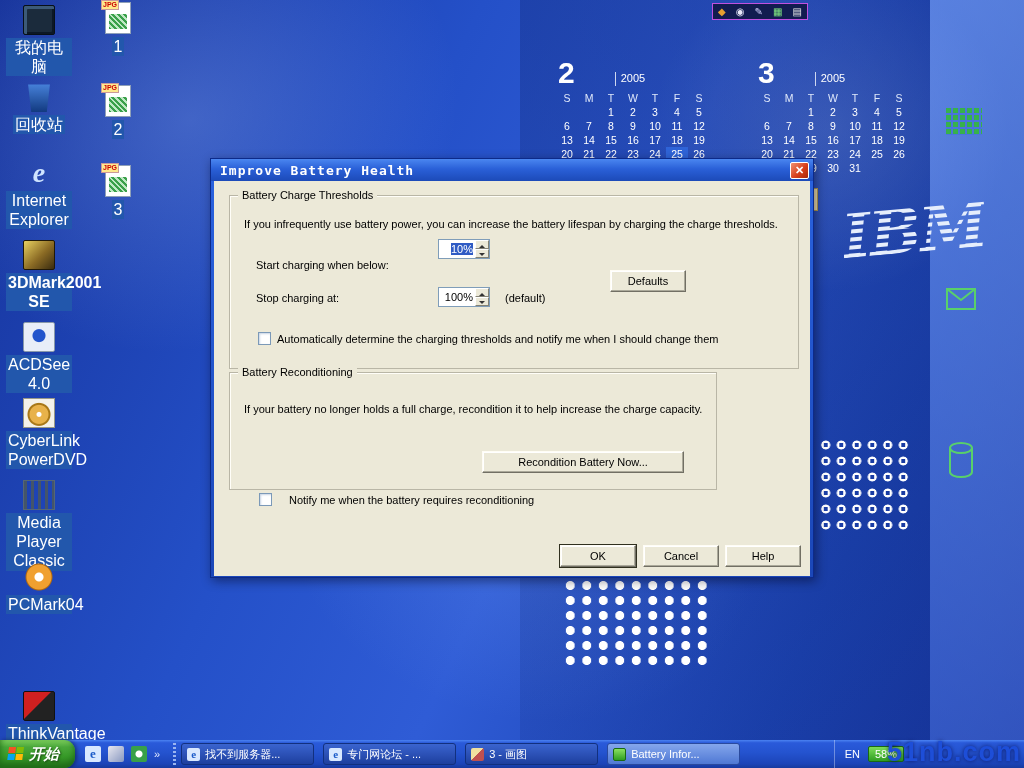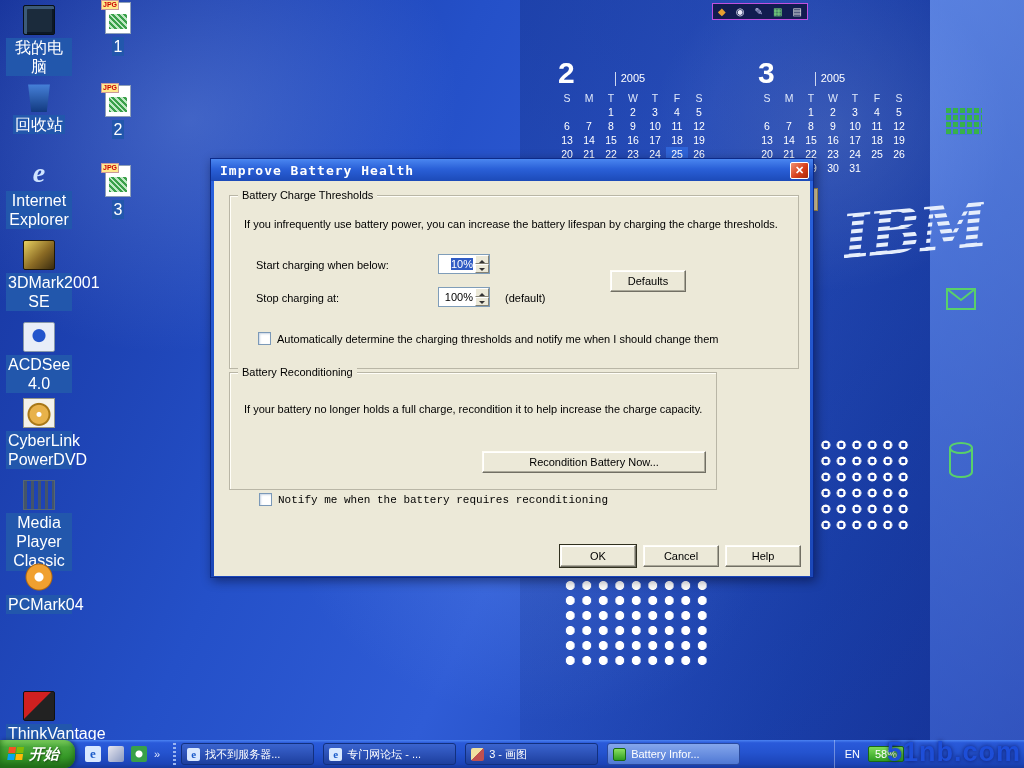--- a/index.html
+++ b/index.html
@@ -216,21 +216,21 @@
       <div class="desk-lbl">我的电脑</div>
     </div>
     <div class="desk-item" style="top: 82px;">
       <div class="ico i-recycle-bin"></div>
       <div class="desk-lbl">回收站</div>
     </div>
     <div class="desk-item" style="top: 158px;">
       <div class="ico i-internet-explorer">e</div>
       <div class="desk-lbl">Internet Explorer</div>
     </div>
-    <div class="desk-item" style="top: 240px;">
+    <div class="desk-item" style="top: 240px; font-weight: bold;">
       <div class="ico i-3dmark2001"></div>
       <div class="desk-lbl">3DMark2001 SE</div>
     </div>
     <div class="desk-item" style="top: 322px;">
       <div class="ico i-acdsee"></div>
       <div class="desk-lbl">ACDSee 4.0</div>
     </div>
     <div class="desk-item" style="top: 398px;">
       <div class="ico i-powerdvd"></div>
       <div class="desk-lbl">CyberLink PowerDVD</div>
@@ -372,21 +372,21 @@
     <span class="dlg-title-text">Improve Battery Health</span>
     <span class="dlg-close">✕</span>
   </div>
   <div class="dlg-body">
 
     <div class="grp" style="left:15px; top:14px; width:570px; height:174px;">
       <span class="grp-title">Battery Charge Thresholds</span>
     </div>
     <div class="txt" style="left:30px; top:37px; width:545px;">If you infrequently use battery power, you can increase the battery lifespan by charging the charge thresholds.</div>
     <div class="txt" style="left:42px; top:78px;">Start charging when below:</div>
-    <div class="spin" style="left:224px; top:73px;justify-content:flex-end;">
+    <div class="spin" style="left:224px; top:58px;justify-content:flex-end;">
       <span class="val"><span class="sel">10%</span></span>
       <span class="btns">
           <i class="up"></i>
           <i class="dn"></i>
         </span>
     </div>
     <div class="txt" style="left:42px; top:111px;">Stop charging at:</div>
     <div class="spin" style="left:224px; top:106px;justify-content:center;">
       <span class="val">100%</span>
       <span class="btns">
@@ -396,23 +396,23 @@
     </div>
     <div class="txt" style="left:291px; top:111px;">(default)</div>
     <div class="btn" style="left:396px; top:89px; width:76px;">Defaults</div>
     <div class="cb" style="left:44px; top:151px;"></div>
     <div class="txt" style="left:63px; top:152px; width:510px;">Automatically determine the charging thresholds and notify me when I should change them</div>
 
     <div class="grp" style="left:15px; top:191px; width:488px; height:118px;">
       <span class="grp-title">Battery Reconditioning</span>
     </div>
     <div class="txt" style="left:30px; top:222px; width:545px;">If your battery no longer holds a full charge, recondition it to help increase the charge capacity.</div>
-    <div class="btn" style="left:268px; top:270px; width:224px;">Recondition Battery Now...</div>
+    <div class="btn" style="left:268px; top:270px; width:202px;">Recondition Battery Now...</div>
     <div class="cb" style="left:45px; top:312px;"></div>
-    <div class="txt" style="left:64px; top:313px; width:500px;font-family:Liberation Mono, monospace;">Notify me when the battery requires reconditioning</div>
+    <div class="txt" style="left:75px; top:313px; width:500px;">Notify me when the battery requires reconditioning</div>
 
     <div class="btn default" style="left:346px; top:364px; width:76px;">OK</div>
     <div class="btn" style="left:429px; top:364px; width:76px;">Cancel</div>
     <div class="btn" style="left:511px; top:364px; width:76px;">Help</div>
   </div>
 </div>
 
 <div class="taskbar">
   <div class="start-btn">
     <span class="win-flag">

